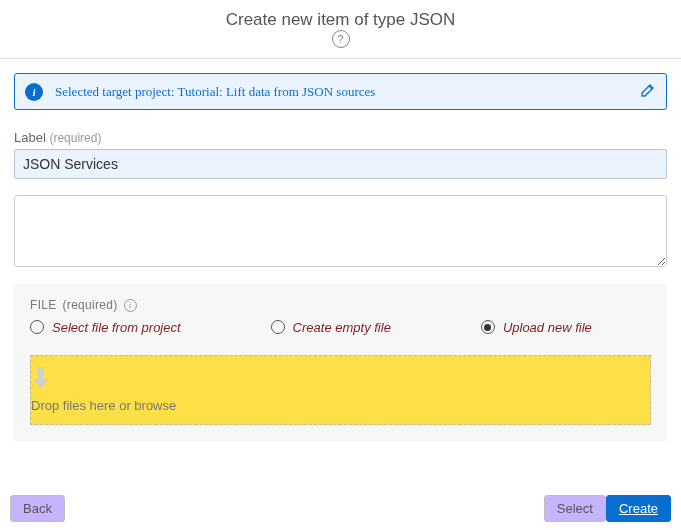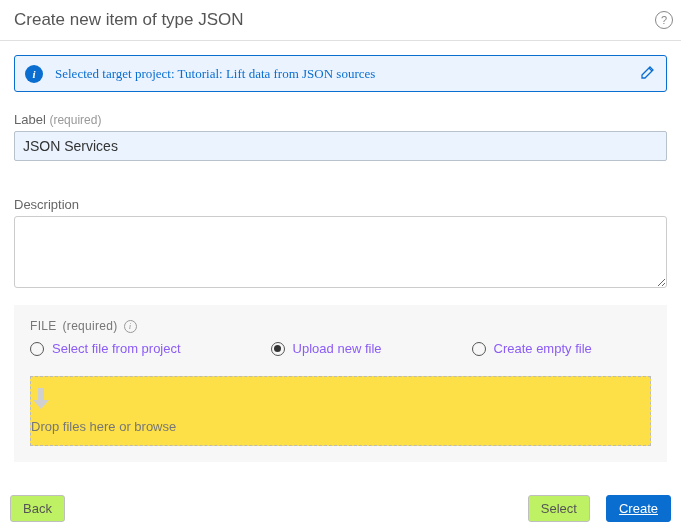--- a/index.html
+++ b/index.html
@@ -10,21 +10,22 @@
     background: #fff;
     width: 681px;
     height: 530px;
     overflow: hidden;
     position: relative;
   }
   .header {
     display: flex;
     justify-content: space-between;
     align-items: center;
-    padding: 10px 8px 10px 14px;
+    padding: 10px 14px 10px 14px;
+    flex-direction: column;
   }
   .header h1 {
     font-size: 17px;
     font-weight: 400;
     color: #555;
   }
   .help-icon {
     width: 18px;
     height: 18px;
     border: 1.4px solid #888;
@@ -137,25 +138,25 @@
     font-family: Georgia, serif;
     cursor: pointer;
   }
   .radio-row {
     display: flex;
     gap: 90px;
     margin-bottom: 20px;
   }
   .radio-option {
     display: flex;
-    align-items: center;
     gap: 8px;
     cursor: pointer;
     font-size: 13px;
-    color: #8b5cf6;
+    color: #7f1d1d;
+    font-style: italic;
   }
   .radio {
     width: 14px;
     height: 14px;
     border: 1.5px solid #555;
     border-radius: 50%;
     display: flex;
     align-items: center;
     justify-content: center;
   }
@@ -192,24 +193,24 @@
     align-items: center;
     border-top: 0px;
   }
   .footer .spacer { flex: 1; }
   .btn {
     padding: 5px 12px;
     font-size: 13px;
     border-radius: 3px;
     cursor: pointer;
     border: 1px solid #bfbfbf;
-    background: #bef264;
+    background: #c4b5fd;
     color: #555;
   }
-  .btn + .btn { margin-left: 16px; text-decoration: underline; }
+  .btn + .btn { margin-left: 0; text-decoration: underline; }
   .btn.primary {
     background: #0a6ed1;
     border-color: #0a6ed1;
     color: #fff;
   }
 </style>
 </head>
 <body>
 
 <div class="header">
@@ -230,42 +231,41 @@
       </svg>
     </div>
   </div>
 
   <label class="field-label">
     <span>Label</span>
     <span class="req">(required)</span>
   </label>
   <input type="text" class="text-input" value="JSON Services" style="">
 
-  <label class="field-label">Description</label>
   <textarea class="textarea" style=""></textarea>
 
   <div class="file-section">
     <div class="file-section-header">
       <span class="caps">FILE</span>
       <span class="req">(required)</span>
       <span class="info-small">i</span>
     </div>
 
     <div class="radio-row">
       <label class="radio-option">
         <span class="radio"></span>
         <span>Select file from project</span>
       </label>
       <label class="radio-option">
+        <span class="radio"></span>
+        <span>Create empty file</span>
+      </label>
+      <label class="radio-option">
         <span class="radio checked"></span>
         <span>Upload new file</span>
-      </label>
-      <label class="radio-option">
-        <span class="radio"></span>
-        <span>Create empty file</span>
       </label>
     </div>
 
     <div class="dropzone">
       <span class="arrow-icon">
         <svg width="20" height="22" viewBox="0 0 20 22" fill="currentColor">
           <rect x="7" y="0" width="6" height="12"></rect>
           <path d="M2 12 L18 12 L10 21 Z"></path>
         </svg>
       </span>

